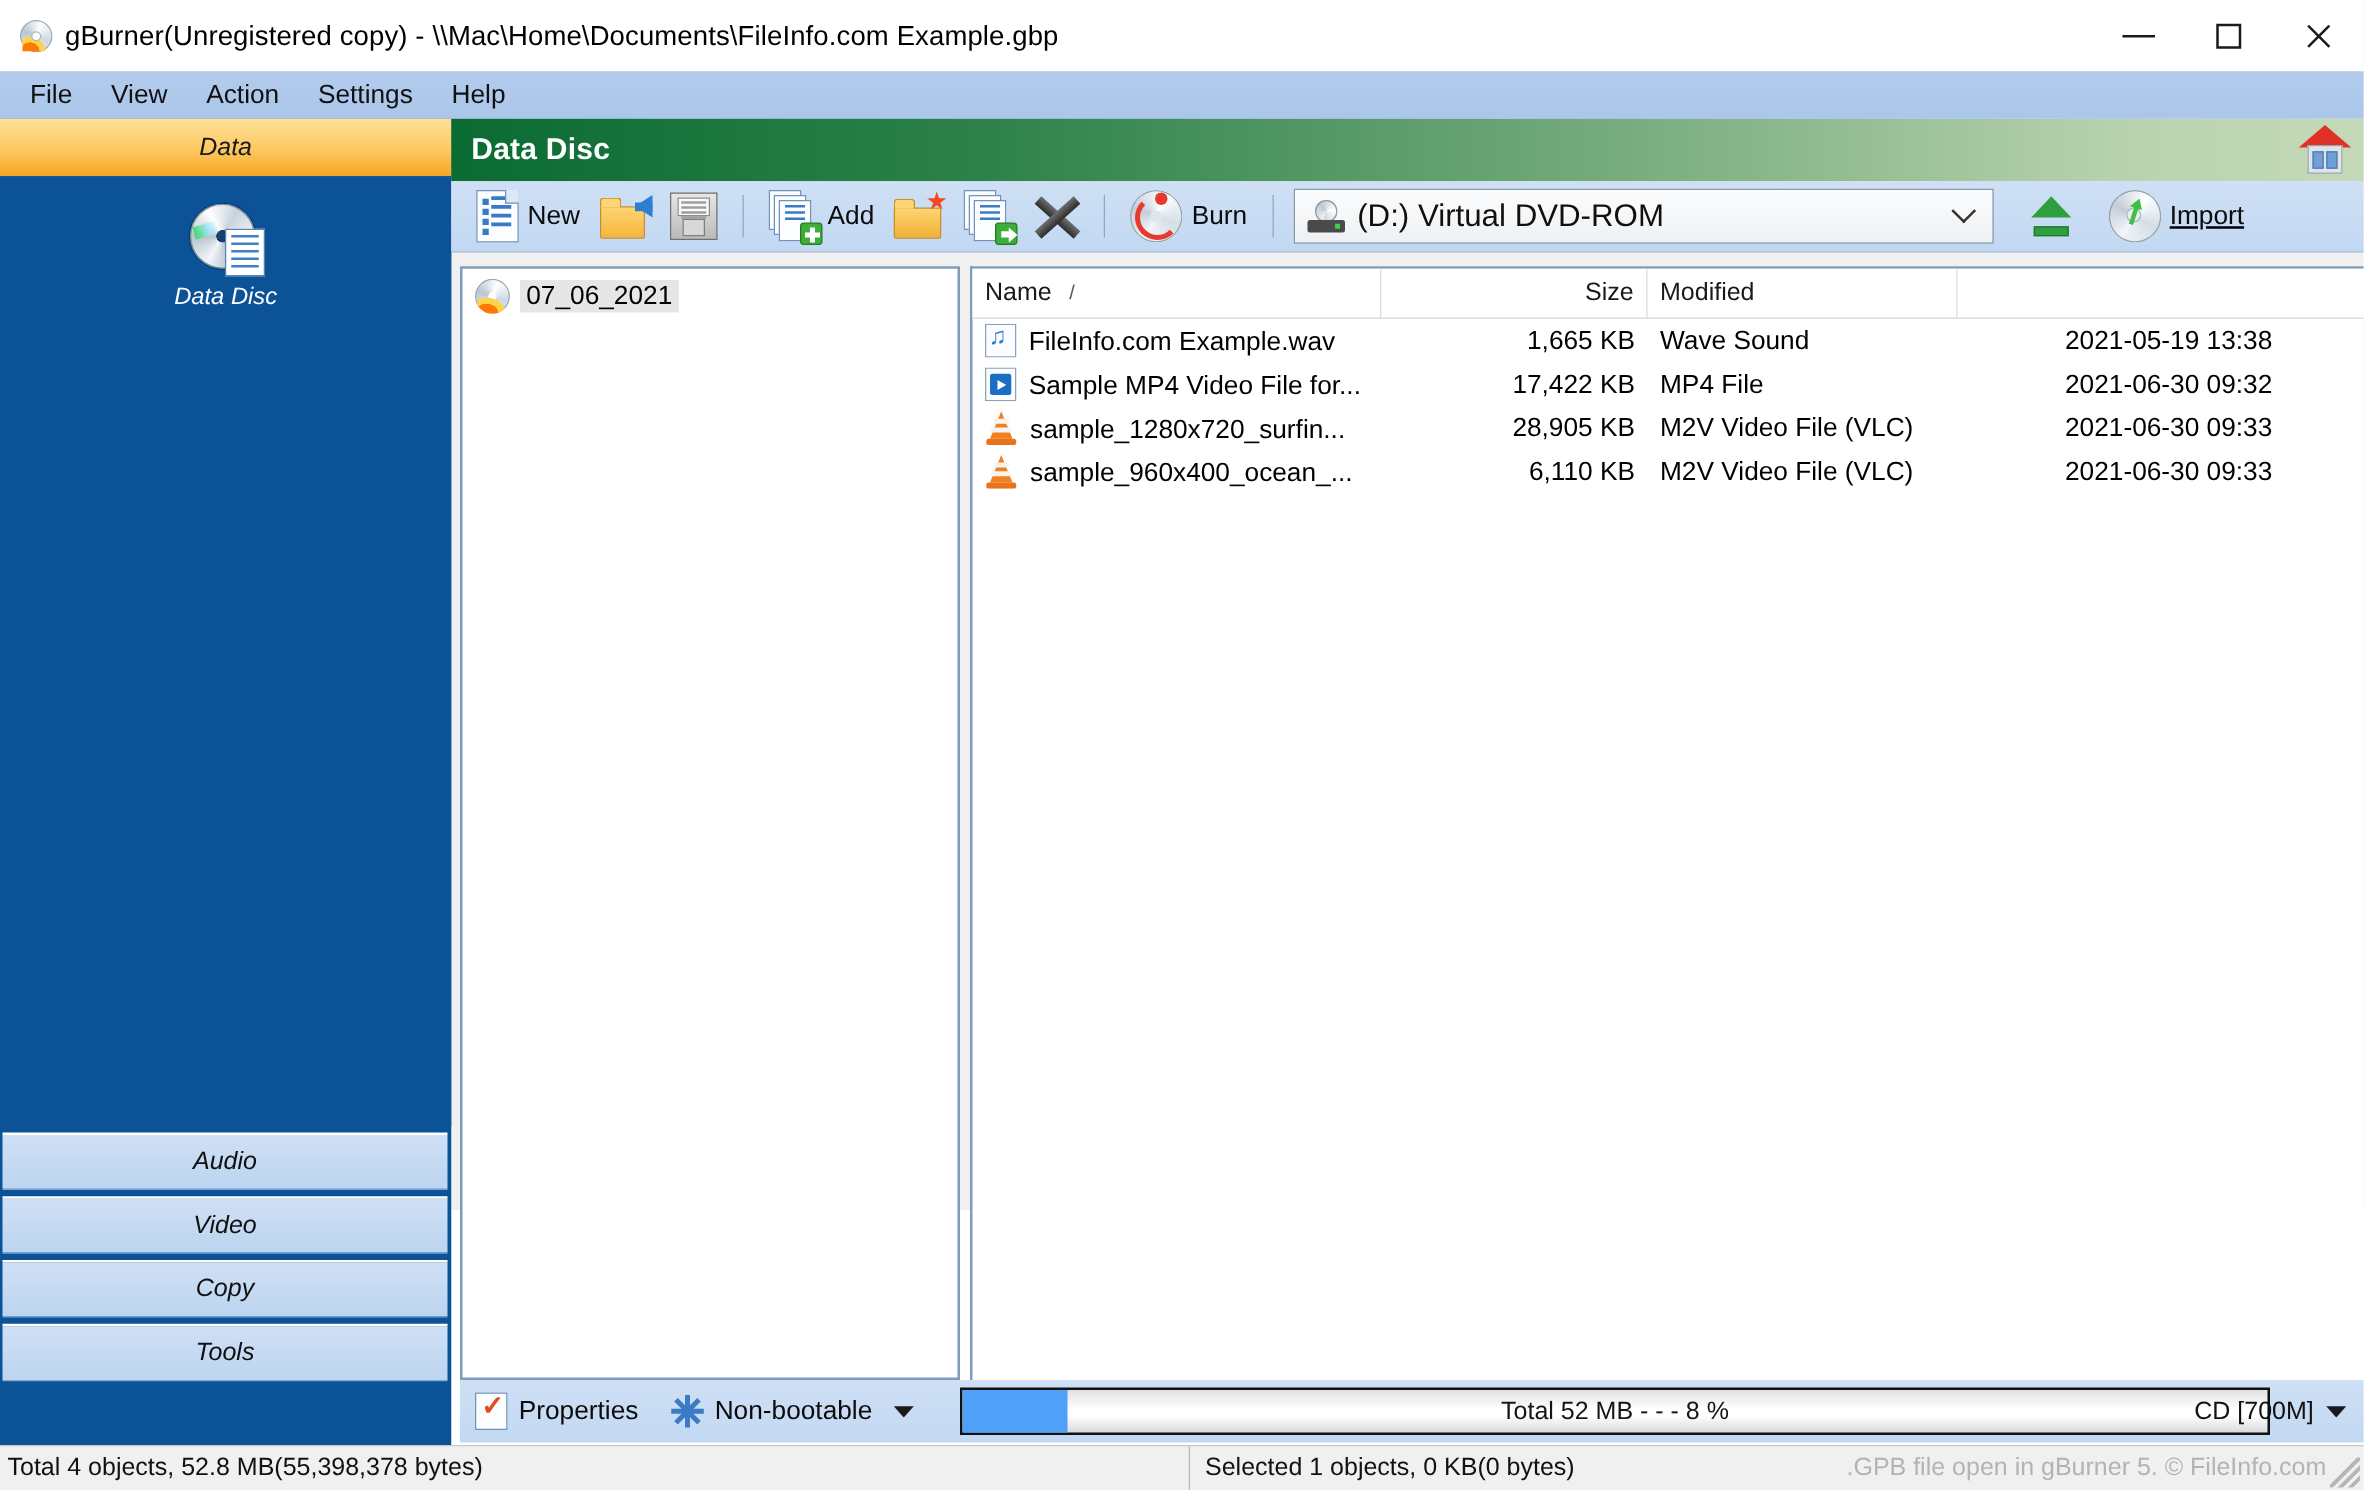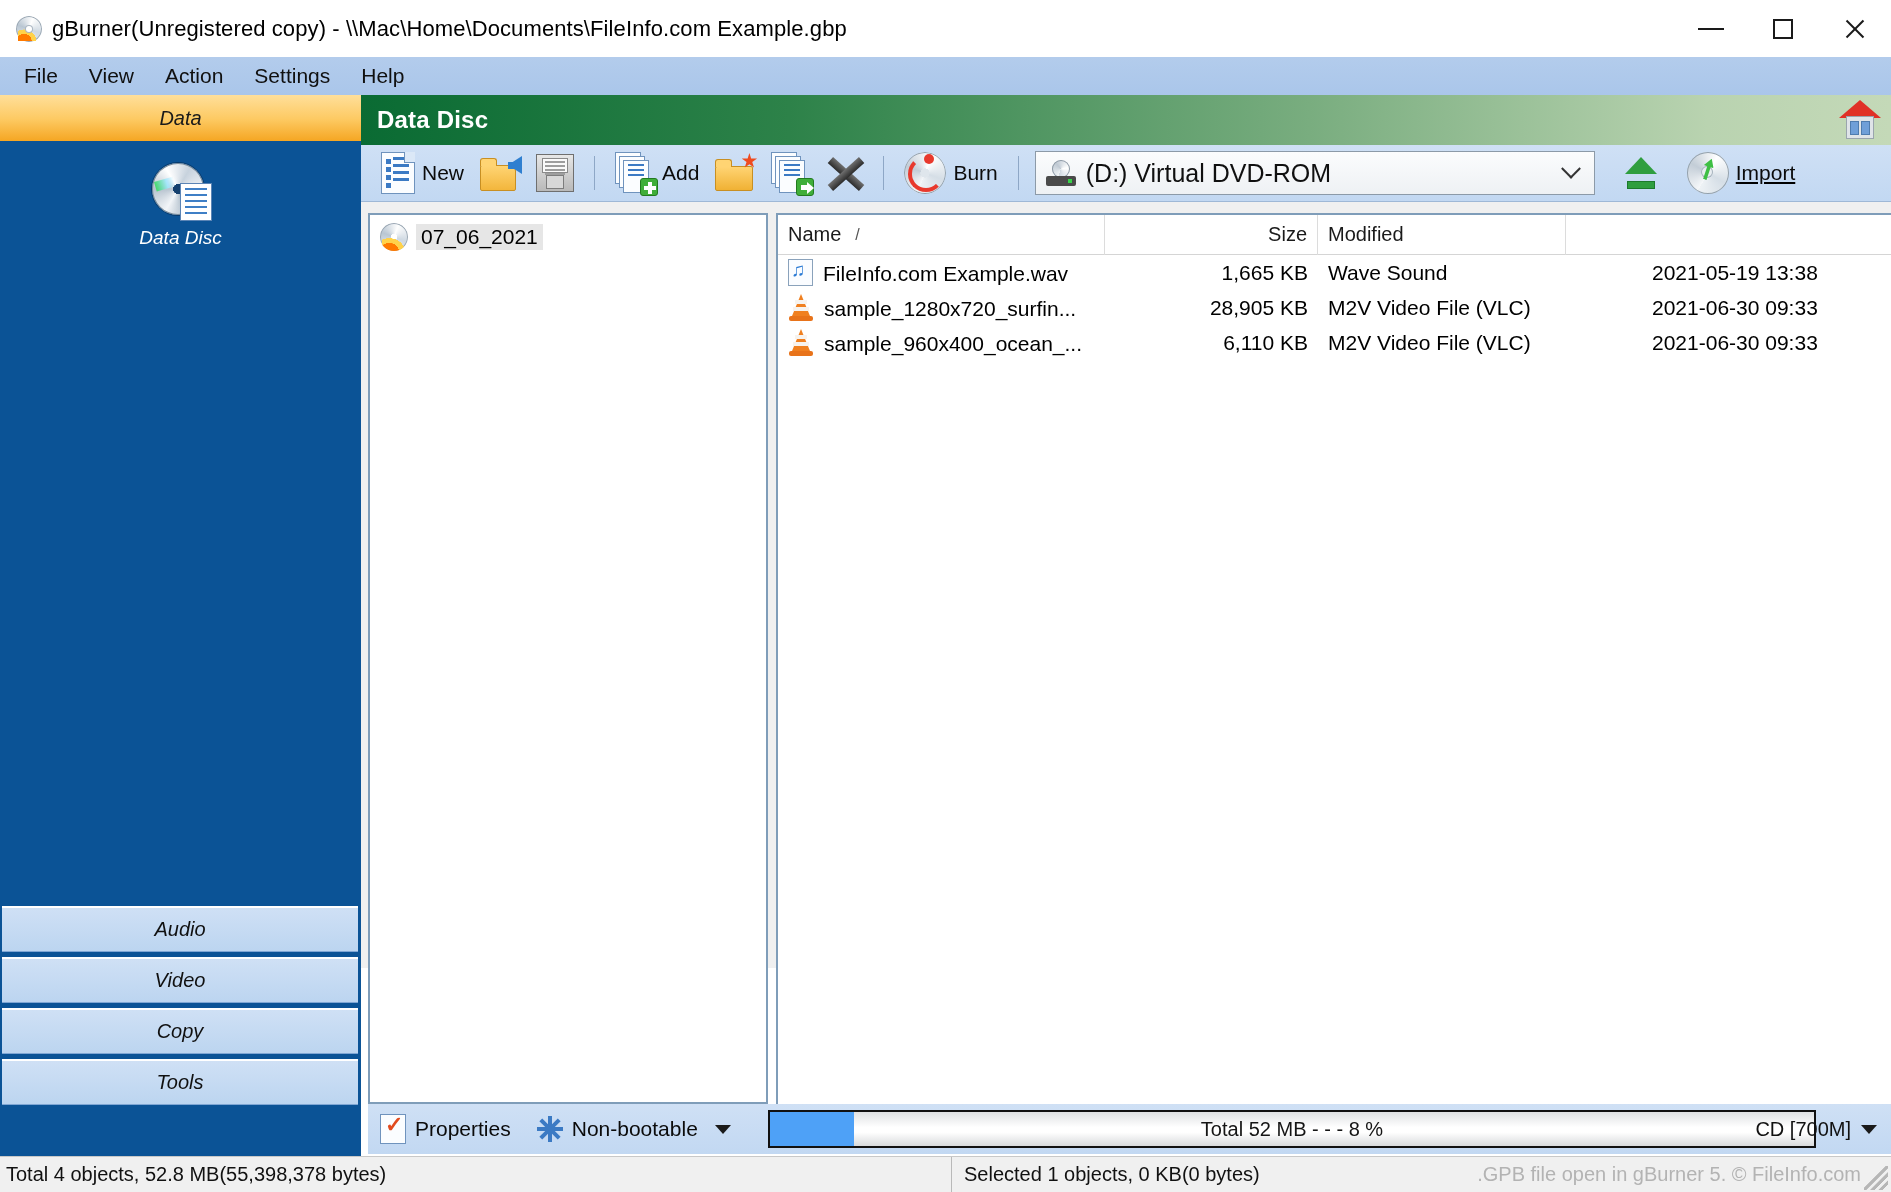--- a/index.html
+++ b/index.html
@@ -577,20 +577,29 @@
     <div class="row">
       <div class="c-name">
         <span class="fi fi-wav"></span>
         <span>FileInfo.com Example.wav</span>
       </div>
       <div class="c-size">1,665 KB</div>
       <div class="c-type">Wave Sound</div>
       <div class="c-mod">2021-05-19 13:38</div>
     </div>
 
+    <div class="row">
+      <div class="c-name">
+        <span class="fi fi-mp4"></span>
+        <span>Sample MP4 Video File for...</span>
+      </div>
+      <div class="c-size">17,422 KB</div>
+      <div class="c-type">MP4 File</div>
+      <div class="c-mod">2021-06-30 09:32</div>
+    </div>
 
     <div class="row">
       <div class="c-name">
         <span class="fi fi-vlc">
             <span class="cone"></span>
             <span class="stripe"></span>
             <span class="stripe2"></span>
             <span class="base2"></span>
           </span>
         <span>sample_1280x720_surfin...</span>

